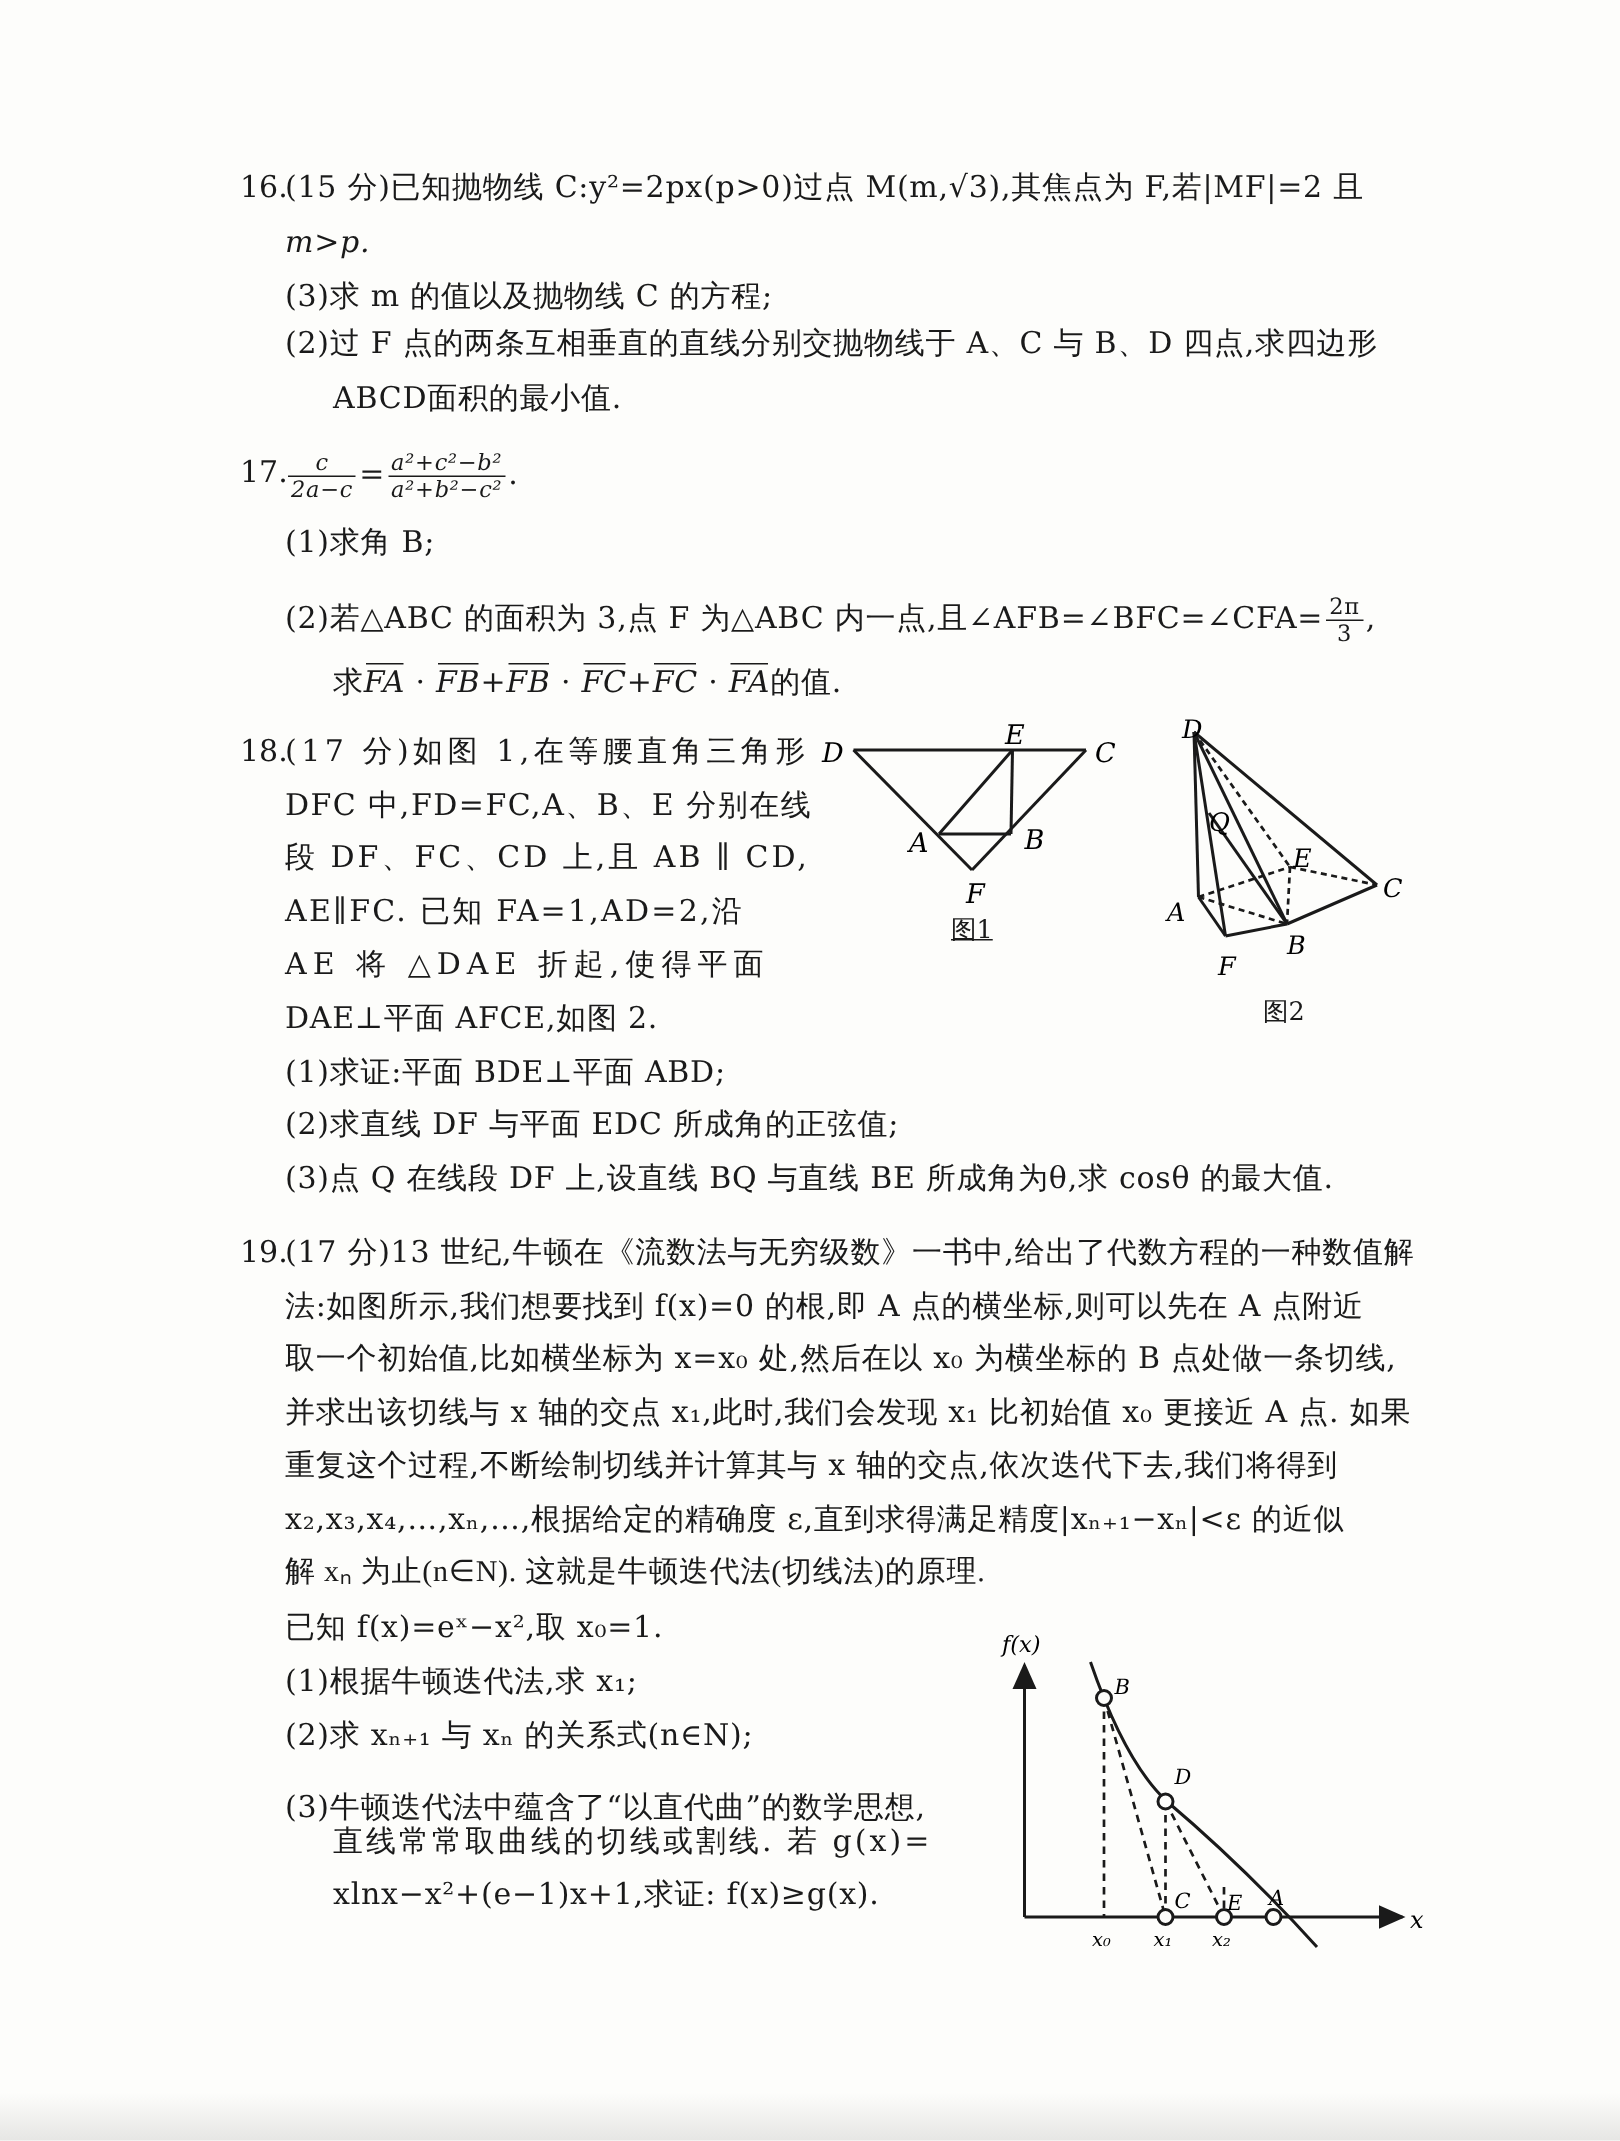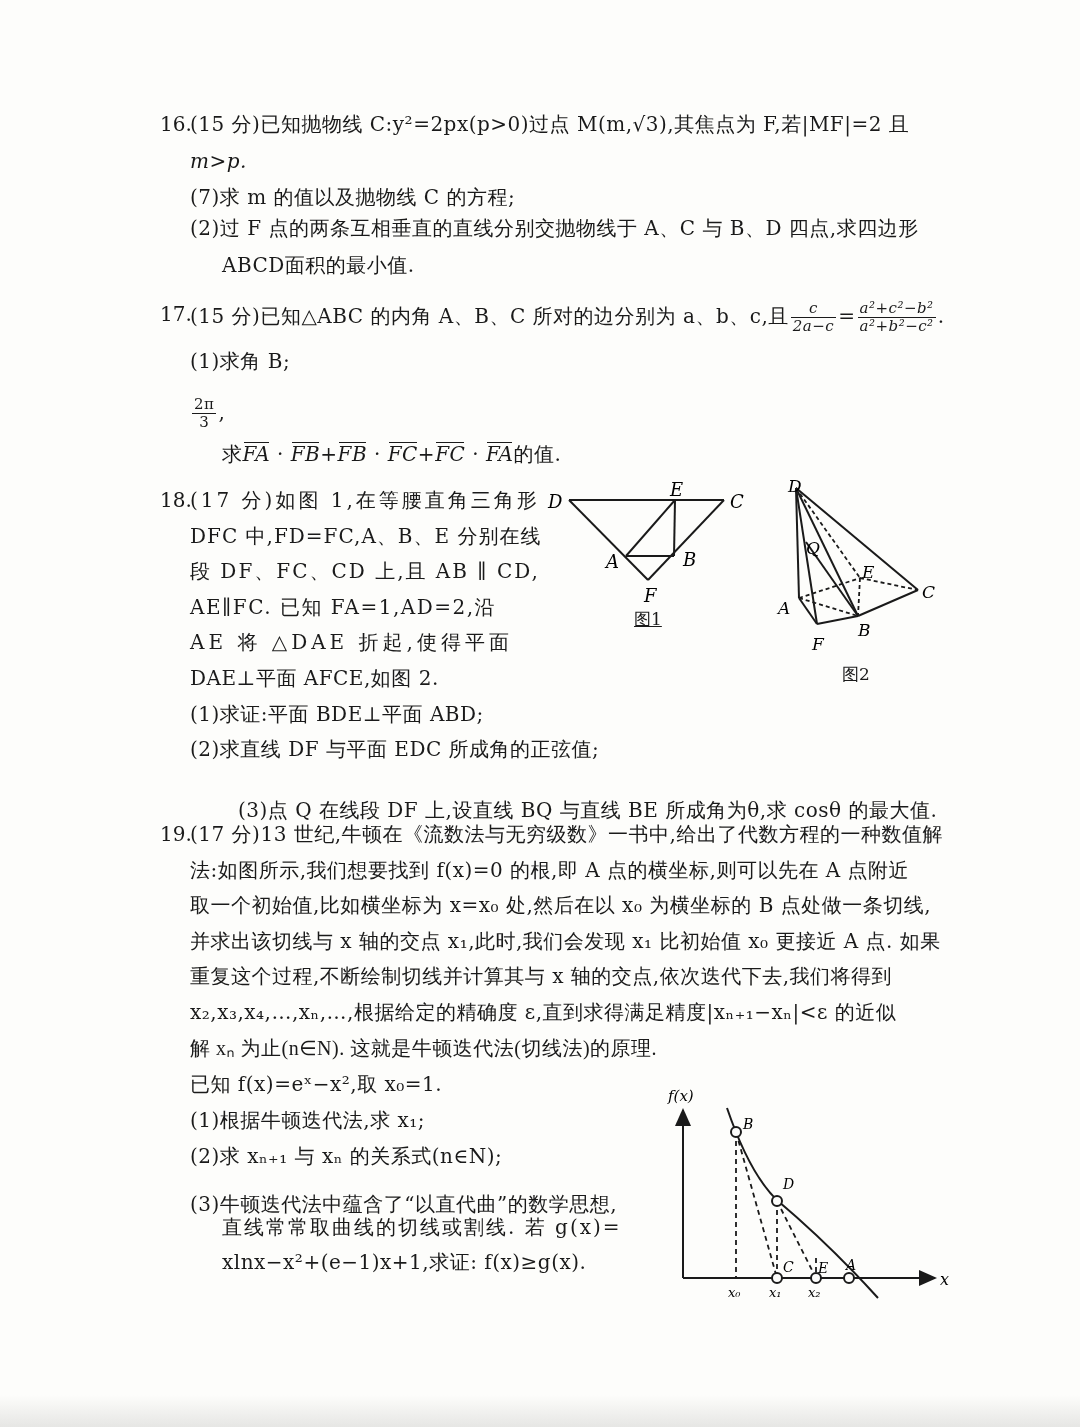--- a/index.html
+++ b/index.html
@@ -23,50 +23,50 @@
 </style>
 </head>
 <body>
 
 <div class="page">
 
   <div>
     <span class="num" style="left:160px;top:110px;">16.</span>
     <span class="line" style="left:190px;top:110px;">(15 分)已知抛物线 C:y²=2px(p&gt;0)过点 M(m,√3),其焦点为 F,若|MF|=2 且</span>
     <span class="line i" style="left:190px;top:147px;">m&gt;p.</span>
-    <span class="line" style="left:190px;top:183px;">(7)求 m 的值以及抛物线 C 的方程;</span>
+    <span class="line" style="left:190px;top:183px;">(3)求 m 的值以及抛物线 C 的方程;</span>
     <span class="line" style="left:190px;top:214px;">(2)过 F 点的两条互相垂直的直线分别交抛物线于 A、C 与 B、D 四点,求四边形</span>
     <span class="line" style="left:222px;top:251px;">ABCD面积的最小值.</span>
   </div>
 
   <div>
     <span class="num" style="left:160px;top:300px;">17.</span>
     <span class="line" style="left:190px;top:300px;">
-      <span>(15 分)已知△ABC 的内角 A、B、C 所对的边分别为 a、b、c,且</span><span class="frac i"><span class="n">c</span><span class="d">2a−c</span></span><span>=</span><span class="frac i"><span class="n">a²+c²−b²</span><span class="d">a²+b²−c²</span></span><span>.</span>
+      <span class="frac i"><span class="n">c</span><span class="d">2a−c</span></span><span>=</span><span class="frac i"><span class="n">a²+c²−b²</span><span class="d">a²+b²−c²</span></span><span>.</span>
     </span>
     <span class="line" style="left:190px;top:347px;">(1)求角 B;</span>
     <span class="line" style="left:190px;top:396px;">
-      <span class="frac"><span class="n">2π</span><span class="d">3</span></span><span>,</span>
+      <span>(2)若△ABC 的面积为 3,点 F 为△ABC 内一点,且∠AFB=∠BFC=∠CFA=</span><span class="frac"><span class="n">2π</span><span class="d">3</span></span><span>,</span>
     </span>
     <span class="line" style="left:222px;top:440px;">
       <span>求</span><span class="vec i">FA</span><span> · </span><span class="vec i">FB</span><span>+</span><span class="vec i">FB</span><span> · </span><span class="vec i">FC</span><span>+</span><span class="vec i">FC</span><span> · </span><span class="vec i">FA</span><span>的值.</span>
     </span>
   </div>
 
   <div>
     <span class="num" style="left:160px;top:486px;">18.</span>
     <span class="line" style="left:190px;top:486px;letter-spacing:3px;">(17 分)如图 1,在等腰直角三角形</span>
     <span class="line" style="left:190px;top:522px;letter-spacing:1px;">DFC 中,FD=FC,A、B、E 分别在线</span>
     <span class="line" style="left:190px;top:557px;letter-spacing:2px;">段 DF、FC、CD 上,且 AB ∥ CD,</span>
     <span class="line" style="left:190px;top:593px;letter-spacing:1.5px;">AE∥FC. 已知 FA=1,AD=2,沿</span>
     <span class="line" style="left:190px;top:628px;letter-spacing:4px;">AE 将 △DAE 折起,使得平面</span>
     <span class="line" style="left:190px;top:664px;">DAE⊥平面 AFCE,如图 2.</span>
     <span class="line" style="left:190px;top:700px;">(1)求证:平面 BDE⊥平面 ABD;</span>
     <span class="line" style="left:190px;top:735px;">(2)求直线 DF 与平面 EDC 所成角的正弦值;</span>
-    <span class="line" style="left:190px;top:796px;margin-left:48px;">(3)点 Q 在线段 DF 上,设直线 BQ 与直线 BE 所成角为θ,求 cosθ 的最大值.</span>
+    <span class="line" style="left:190px;top:771px;">(3)点 Q 在线段 DF 上,设直线 BQ 与直线 BE 所成角为θ,求 cosθ 的最大值.</span>
 
     <svg style="position:absolute;left:540px;top:478px;" width="220" height="160">
       <g stroke="#1a1a1a" stroke-width="2" fill="none">
         <line x1="29" y1="22" x2="184" y2="22"></line>
         <line x1="29" y1="22" x2="108" y2="102"></line>
         <line x1="184" y1="22" x2="108" y2="102"></line>
         <line x1="86" y1="78" x2="135" y2="22"></line>
         <line x1="135" y1="22" x2="134" y2="78"></line>
         <line x1="86" y1="78" x2="134" y2="78"></line>
       </g>

